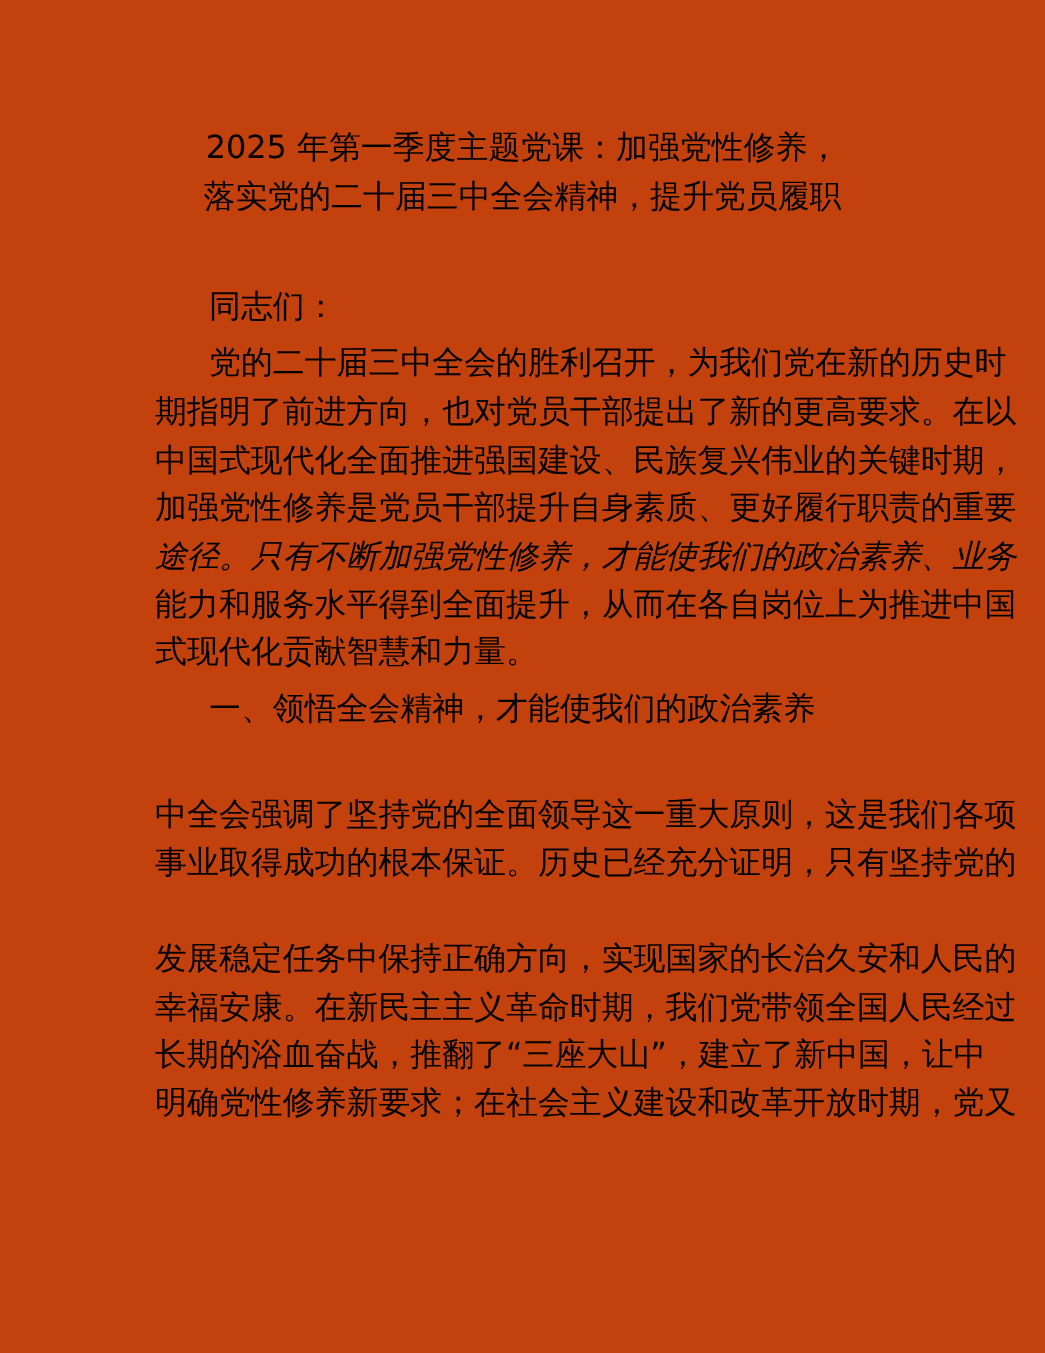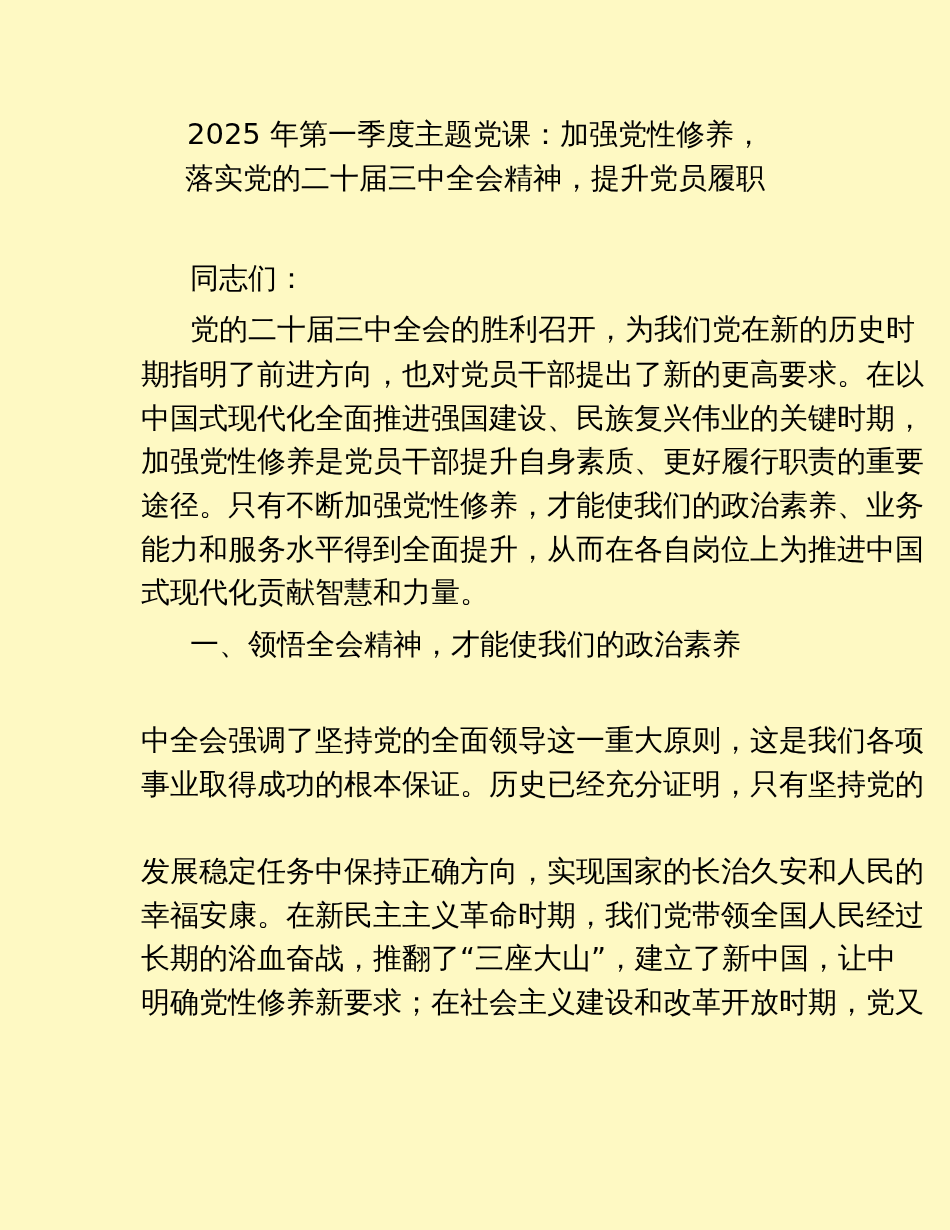--- a/index.html
+++ b/index.html
@@ -13,21 +13,21 @@
       position: relative;
       overflow: hidden;
       font-family: "DejaVu Sans", "Liberation Sans", sans-serif;
       color: #000000;
     }
     .page {
       position: absolute;
       left: 0; top: 0;
       width: 950px;
       height: 1230px;
-      background: #fef9c3;
+      background: #c2410c;
     }
     .title {
       position: absolute;
       left: 140px;
       width: 670px;
       text-align: center;
       font-size: 29px;
       line-height: 44px;
       top: 112px;
       letter-spacing: 0px;
@@ -65,21 +65,21 @@
     <span class="tline">2025 年第一季度主题党课：加强党性修养，</span>
     <span class="tline">落实党的二十届三中全会精神，提升党员履职</span>
   </h1>
 
   <div class="body-line indent last" style="top:263px;">同志们：</div>
 
   <div class="body-line indent" style="top:314px;">党的二十届三中全会的胜利召开，为我们党在新的历史时</div>
   <div class="body-line" style="top:359px;">期指明了前进方向，也对党员干部提出了新的更高要求。在以</div>
   <div class="body-line" style="top:403px;">中国式现代化全面推进强国建设、民族复兴伟业的关键时期，</div>
   <div class="body-line" style="top:446px;">加强党性修养是党员干部提升自身素质、更好履行职责的重要</div>
-  <div class="body-line" style="top:490px;">途径。只有不断加强党性修养，才能使我们的政治素养、业务</div>
+  <div class="body-line" style="top:490px;font-style:italic;">途径。只有不断加强党性修养，才能使我们的政治素养、业务</div>
   <div class="body-line last" style="top:577px;">式现代化贡献智慧和力量。</div>
   <div class="body-line" style="top:534px;">能力和服务水平得到全面提升，从而在各自岗位上为推进中国</div>
 
   <div class="body-line indent last" style="top:629px;">一、领悟全会精神，才能使我们的政治素养</div>
 
   <div class="body-line" style="top:725px;">中全会强调了坚持党的全面领导这一重大原则，这是我们各项</div>
   <div class="body-line" style="top:769px;">事业取得成功的根本保证。历史已经充分证明，只有坚持党的</div>
   <div class="body-line" style="top:856px;">发展稳定任务中保持正确方向，实现国家的长治久安和人民的</div>
   <div class="body-line" style="top:900px;">幸福安康。在新民主主义革命时期，我们党带领全国人民经过</div>
   <div class="body-line" style="top:943px;">长期的浴血奋战，推翻了“三座大山”，建立了新中国，让中</div>

